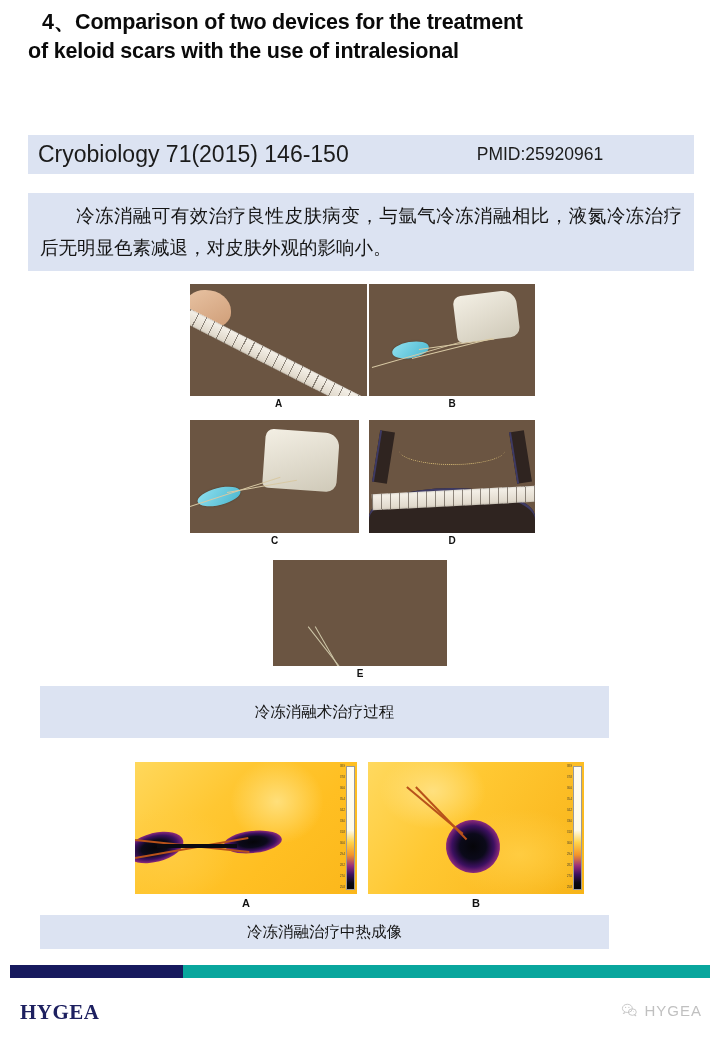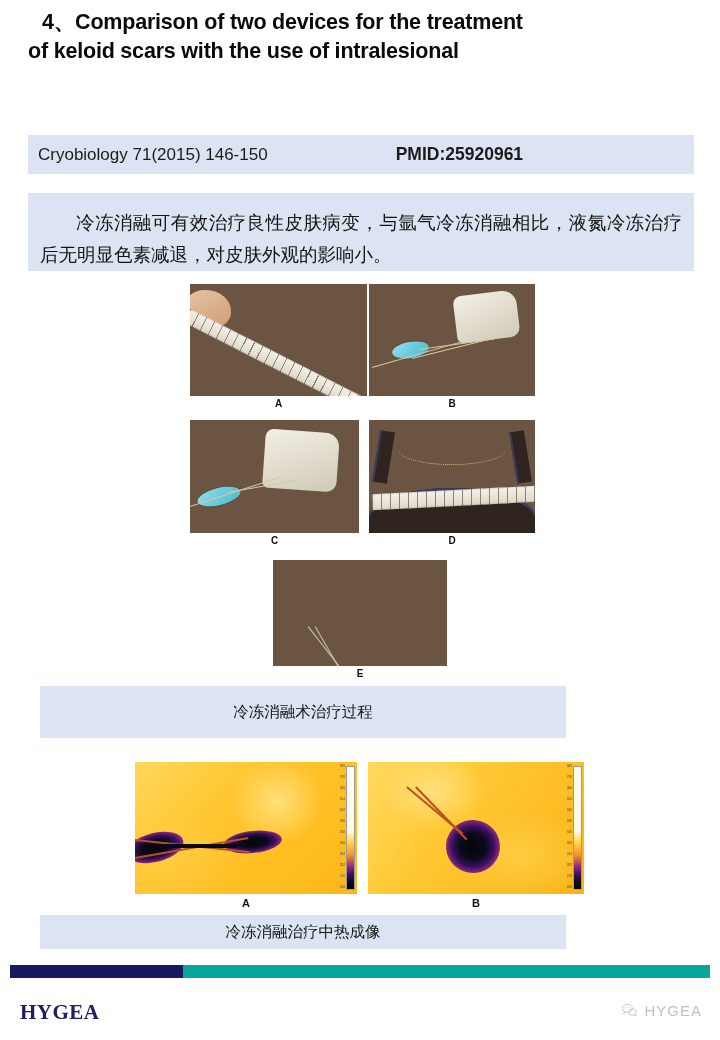--- a/index.html
+++ b/index.html
@@ -42,42 +42,41 @@
     position: absolute;
     left: 28px;
     top: 135px;
     width: 666px;
     height: 39px;
     background: #dce3f2;
     display: flex;
     align-items: center;
   }
   .journal-ref {
-    font-size: 17px;
+    font-size: 23px;
     color: #1b1b1b;
     margin-left: 10px;
   }
   .journal-pmid {
     font-size: 17.5px;
     color: #1b1b1b;
     margin-left: 128px;
-    font-weight: bold;
   }
 
   
   .summary-bar {
     position: absolute;
     left: 28px;
     top: 193px;
     width: 666px;
     height: 78px;
     background: #dce3f2;
     display: flex;
     flex-direction: column;
-    justify-content: flex-end;
+    justify-content: center;
     padding: 0 12px;
   }
   .summary-text {
     font-family: "DejaVu Sans", "Liberation Sans", sans-serif;
     font-size: 18.5px;
     color: #141414;
     line-height: 32px;
     text-indent: 36px;
     text-align: justify;
   }
@@ -195,21 +194,21 @@
     background:
       radial-gradient(ellipse 26px 22px at 52% 42%, #e3b78c 0%, #c08d60 60%, rgba(150,110,80,0) 85%),
       radial-gradient(ellipse 44px 50px at 84% 48%, #3a2a22 0%, rgba(60,44,34,0) 74%),
       linear-gradient(150deg, #aec6bd 0%, #8aa89f 40%, #5d7d76 70%, #2b3f3c 100%);
   }
 
   
   .cap-box {
     position: absolute;
     left: 40px;
-    width: 526px;
+    width: 569px;
     background: #dce3f2;
     display: flex;
     align-items: center;
     justify-content: center;
   }
   .cap-box .cl {
     font-family: "DejaVu Sans", "Liberation Sans", sans-serif;
     font-size: 15.5px;
     color: #141414;
     line-height: 23px;

